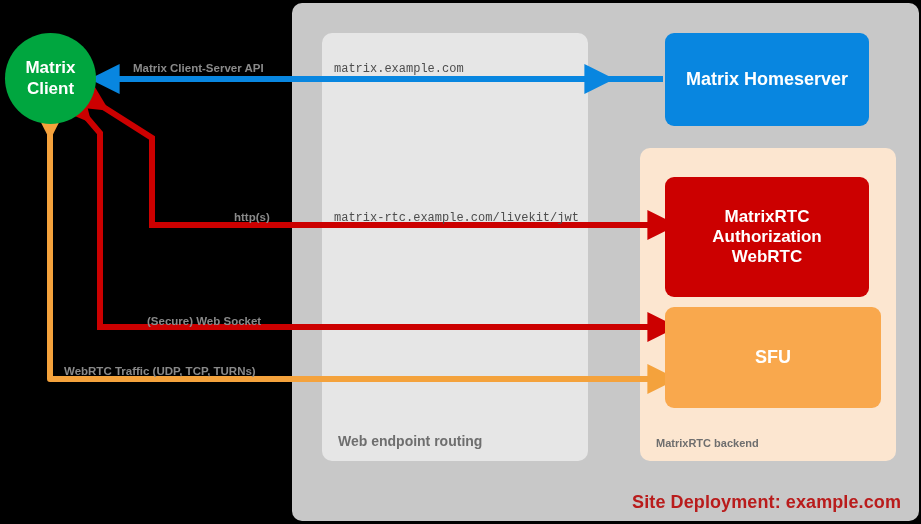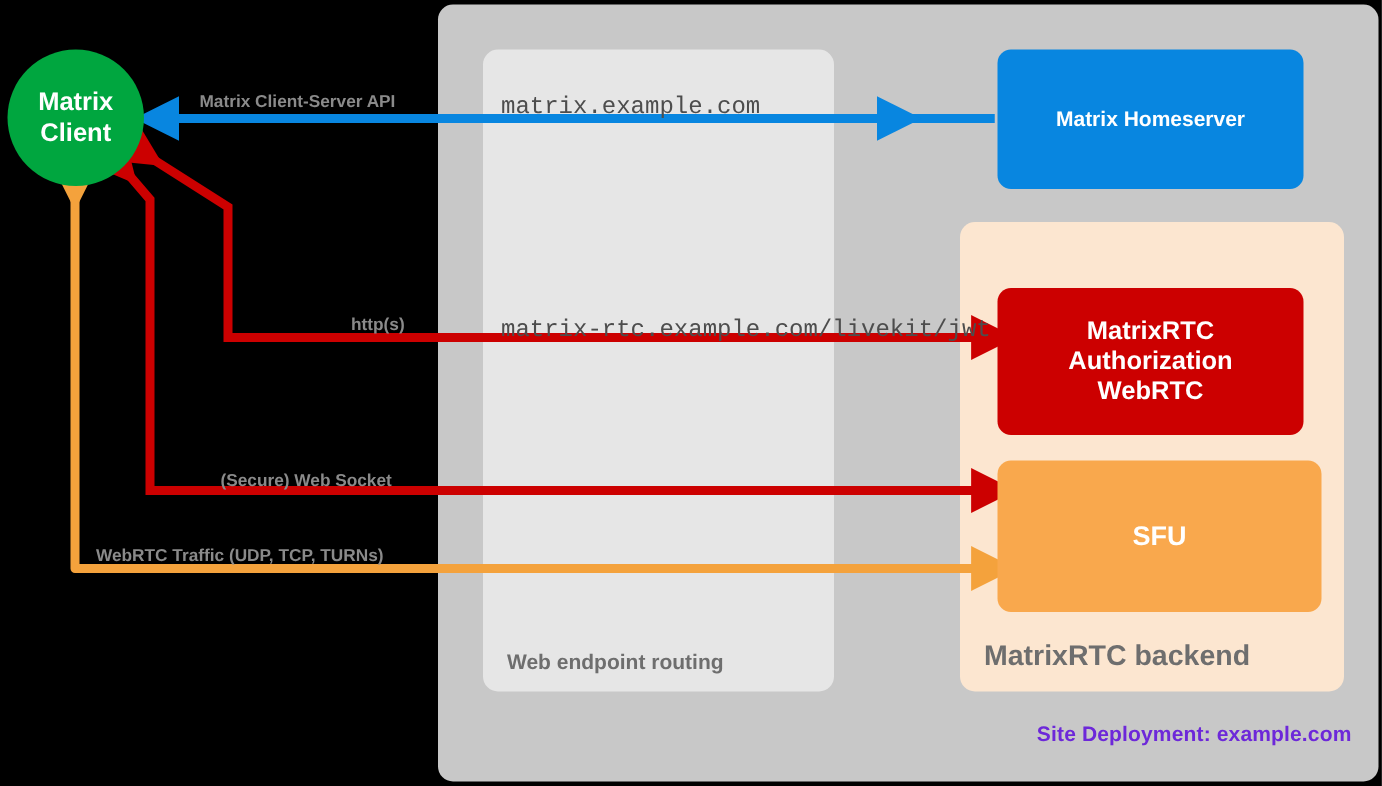--- a/index.html
+++ b/index.html
@@ -25,31 +25,31 @@
   
   .site-container {
     position: absolute;
     left: 292px; top: 3px;
     width: 627px; height: 518px;
     background: #c8c8c8;
     border-radius: 10px;
   }
   .site-title {
     position: absolute;
-    right: 18px; bottom: 24px;
-    color: #6d28d9;
-    font-size: 14px;
+    right: 18px; bottom: 8px;
+    color: #b91c1c;
+    font-size: 18px;
     font-weight: bold;
     letter-spacing: .1px;
     white-space: nowrap;
   }
   .routing-container {
     position: absolute;
     left: 322px; top: 33px;
-    width: 234px; height: 428px;
+    width: 266px; height: 428px;
     background: #e6e6e6;
     border-radius: 10px;
   }
   .routing-title {
     position: absolute;
     left: 16px; bottom: 12px;
     color: #6e6e6e;
     font-size: 14px;
     font-weight: bold;
     white-space: nowrap;
@@ -58,21 +58,21 @@
     position: absolute;
     left: 640px; top: 148px;
     width: 256px; height: 313px;
     background: #fce6d0;
     border-radius: 10px;
   }
   .backend-title {
     position: absolute;
     left: 16px; bottom: 12px;
     color: #6e6e6e;
-    font-size: 19px;
+    font-size: 11px;
     font-weight: bold;
     white-space: nowrap;
   }
 
   
   .node {
     position: absolute;
     display: flex;
     align-items: center;
     justify-content: center;
@@ -86,50 +86,49 @@
     width: 91px; height: 91px;
     border-radius: 50%;
     background: #00a63f;
     font-size: 17px;
   }
   .homeserver-node {
     left: 665px; top: 33px;
     width: 204px; height: 93px;
     border-radius: 9px;
     background: #0886e0;
-    font-size: 14px;
+    font-size: 18px;
   }
   .auth-node {
     left: 665px; top: 177px;
-    width: 204px; height: 98px;
+    width: 204px; height: 120px;
     border-radius: 9px;
     background: #cc0000;
     font-size: 17px;
-    margin-top: 15px;
   }
   .sfu-node {
     left: 665px; top: 307px;
     width: 216px; height: 101px;
     border-radius: 9px;
     background: #f9a84d;
     font-size: 18px;
   }
 
   
   .edge-label {
     position: absolute;
     white-space: nowrap;
     font-size: 11.5px;
     font-weight: bold;
   }
   .edge-label.on-dark { color: #8a8a8a; }
   .edge-label.mono {
     font-family: "Liberation Mono", monospace;
     font-weight: normal;
-    font-size: 16px;
+    font-size: 12px;
     color: #4d4d4d;
   }
 
   .lbl-csapi   { left: 133px; top: 62px; }
   .lbl-https   { left: 234px; top: 211px; }
   .lbl-ws      { left: 147px; top: 315px; }
   .lbl-webrtc  { left: 64px;  top: 365px; }
 
   .lbl-dom-matrix { left: 334px; top: 62px; }
   .lbl-dom-jwt    { left: 334px; top: 211px; }

